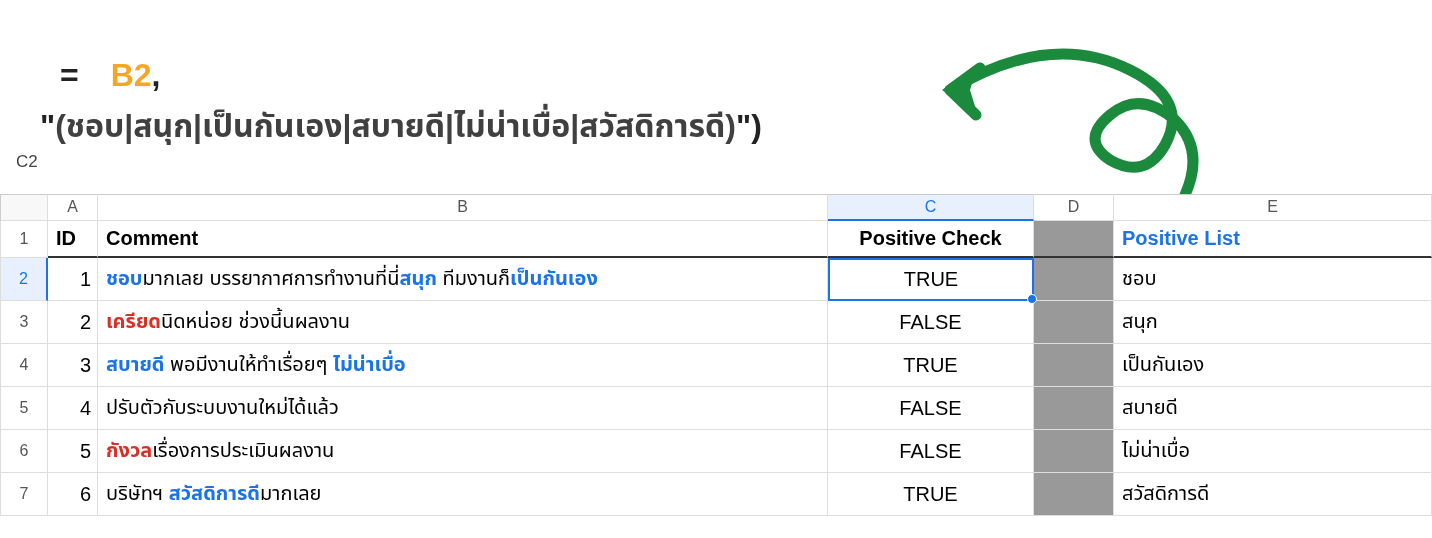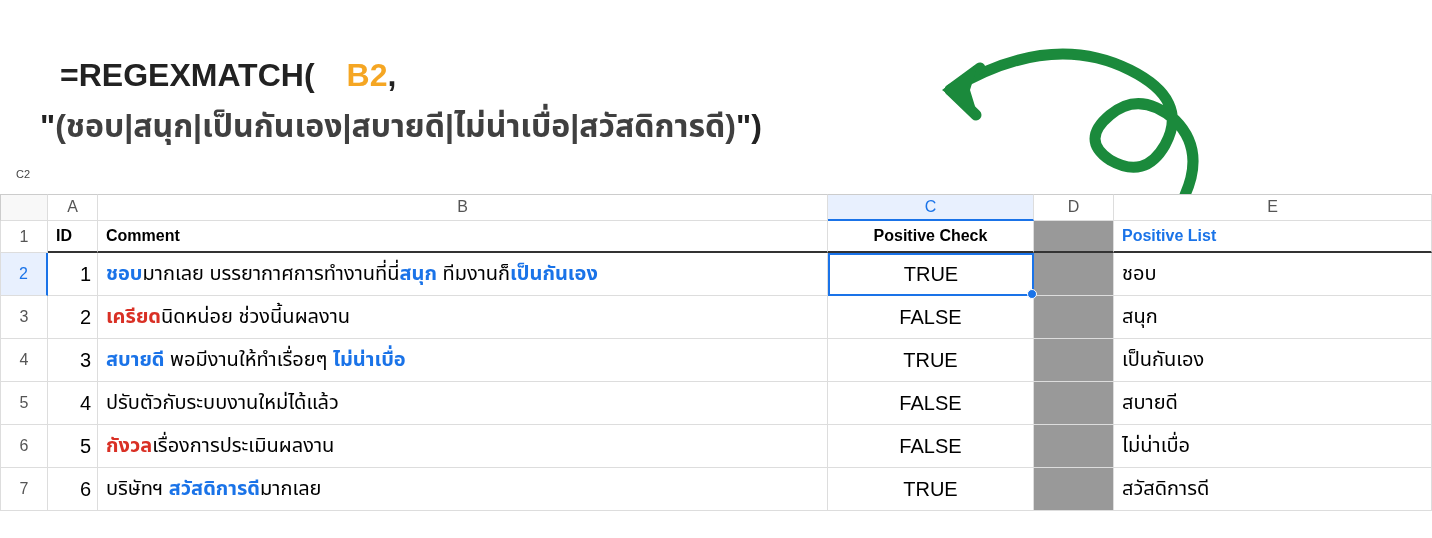--- a/index.html
+++ b/index.html
@@ -23,23 +23,23 @@
       display: flex;
       align-items: baseline;
     }
     .eq-sign { color: #222; font-weight: 700; }
     .func-name { color: #222; font-weight: 800; }
     .paren { color: #222; font-weight: 800; }
     .cell-ref { color: #f5a623; font-weight: 800; margin-left: 32px; }
     .comma { color: #222; font-weight: 800; }
     .cellbox-label {
       position: absolute;
-      top: 168px;
+      top: 152px;
       left: 16px;
-      font-size: 11px;
+      font-size: 17px;
       color: #444;
     }
     .formula-line2 {
       display: flex;
       align-items: baseline;
       margin-left: -20px;
     }
     .quote { color: #222; font-weight: 800; }
     .regex-body { color: #404040; font-weight: 700; }
     .arrow-svg {
@@ -87,21 +87,21 @@
       border: 1px solid #ddd;
       border-top: none;
       border-left: none;
       padding: 6px 8px;
       font-size: 20px;
       display: flex;
       align-items: center;
     }
     .hdr-row .cell {
       font-weight: 700;
-      font-size: 16px;
+      font-size: 20px;
       border-bottom: 2px solid #333;
     }
     .cell.center { justify-content: center; }
     .cell.id { text-align: right; justify-content: flex-end; padding-right: 6px; }
     .col-d { background: #999; }
     .col-e-header { color: #1a73e8; font-weight: 700; }
     .active-cell {
       border: 2px solid #1a73e8 !important;
       position: relative;
       z-index: 2;
@@ -120,21 +120,20 @@
     .pos-word { color: #1a73e8; font-weight: 700; }
     .neg-word { color: #d93025; font-weight: 700; }
     .comment-cell span { white-space: pre; }
   </style>
 </head>
 <body>
 
 <div class="formula-area">
   <div class="formula-line1">
     <span class="eq-sign">=</span>
-    <span class="func-name">REGEXMATCH(</span>
     <span class="cell-ref">B2</span>
     <span class="comma"> ,</span>
   </div>
   <div class="formula-line2">
     <span class="quote">"</span>
     <span class="regex-body">(ชอบ|สนุก|เป็นกันเอง|สบายดี|ไม่น่าเบื่อ|สวัสดิการดี)</span>
     <span class="quote">"</span>
     <span class="paren">)</span>
   </div>
 </div>

